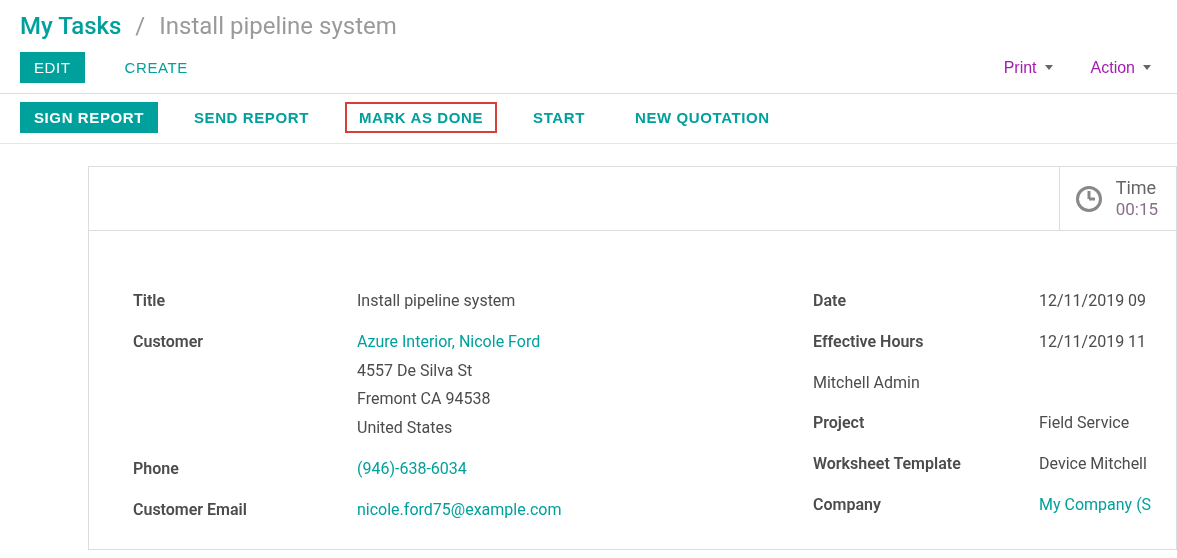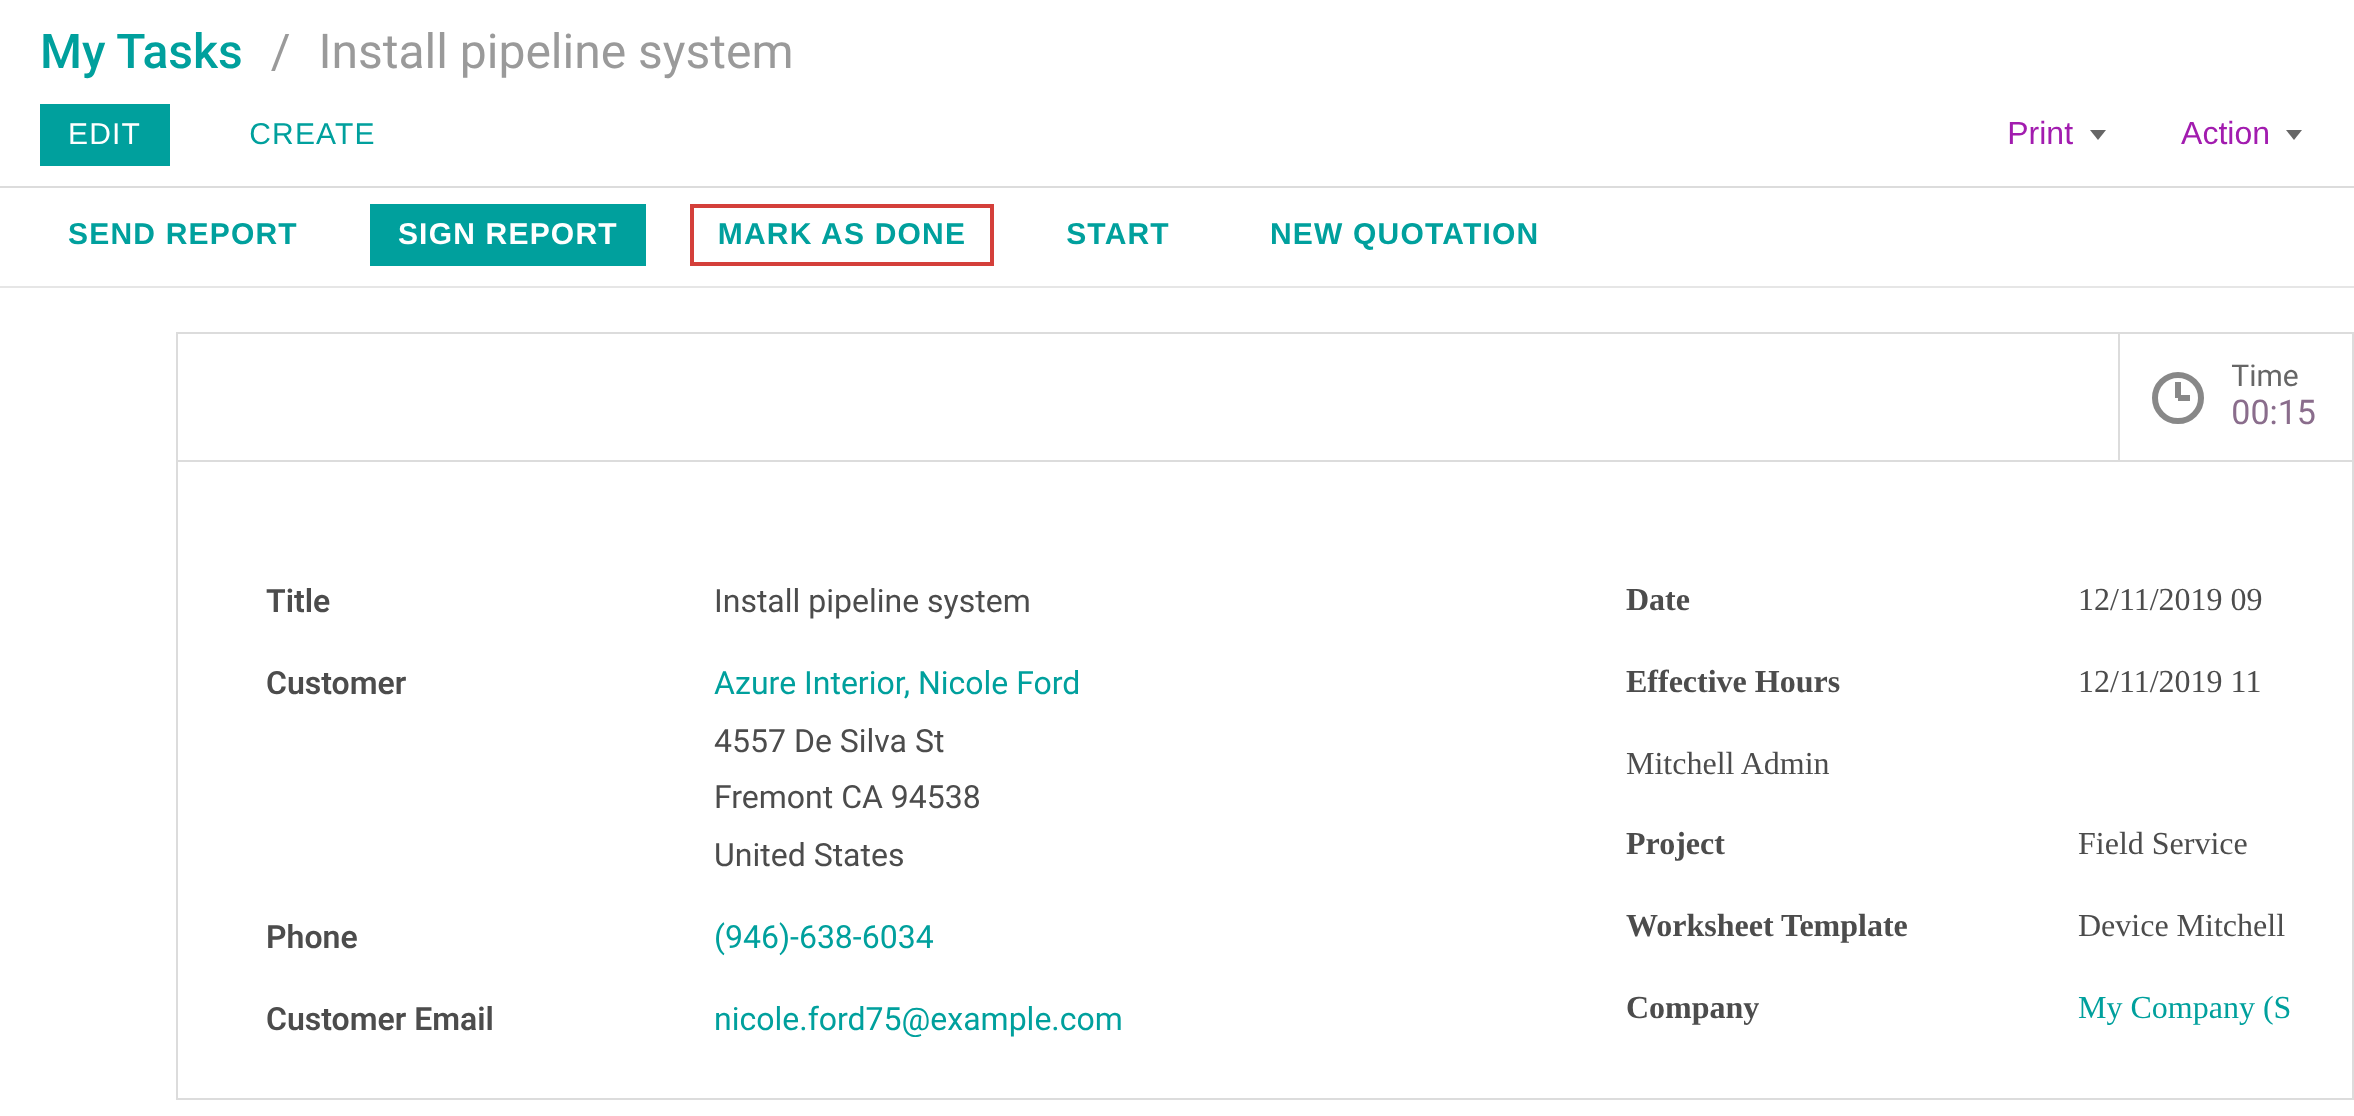--- a/index.html
+++ b/index.html
@@ -87,25 +87,25 @@
     background: #888; transform-origin: bottom center;
     transform: translate(-50%, -100%);
   }
   .clock-icon::after {
     content: ""; position: absolute;
     left: 50%; top: 50%; width: 3px; height: 6px;
     background: #888; transform-origin: bottom center;
     transform: translate(-50%, -100%) rotate(90deg);
   }
   .time-text { display: flex; flex-direction: column; line-height: 1.25; }
-  .time-label { color: #666; font-size: 15px; }
+  .time-label { color: #666; font-size: 18px; }
   .time-value { color: #8a6d8c; font-weight: 400; font-size: 17px; }
   .card-body { display: flex; padding: 56px 14px 12px 44px; gap: 40px; }
   .col-left { width: 640px; }
-  .col-right { flex: 1; font-family: Liberation Serif, serif; }
+  .col-right { flex: 1; }
   .field-row { display: flex; align-items: flex-start; margin-bottom: 12px; line-height: 1.8; }
   .field-label { font-weight: 600; color: #4c4c4c; width: 224px; font-size: 16px; flex-shrink: 0; }
   .field-value { color: #4c4c4c; font-size: 16px; }
   .col-right .field-label { width: 226px; }
   .link-teal { color: #00A09D; }
   .addr { color: #4c4c4c; }
   .nowrap { white-space: nowrap; overflow: hidden; }
 </style>
 </head>
 <body>
@@ -130,22 +130,22 @@
         <span class="caret"></span>
       </button>
       <button class="drop-btn">
         <span>Action</span>
         <span class="caret"></span>
       </button>
     </div>
   </div>
 
   <div class="actions-bar">
+    <button class="act-btn primary">SIGN REPORT</button>
     <button class="act-btn">SEND REPORT</button>
-    <button class="act-btn primary">SIGN REPORT</button>
     <button class="act-btn highlight">MARK AS DONE</button>
     <button class="act-btn">START</button>
     <button class="act-btn">NEW QUOTATION</button>
   </div>
 
   <div class="card-wrap">
     <div class="card">
       <div class="card-top">
         <div class="card-top-fill"></div>
         <div class="time-box">

